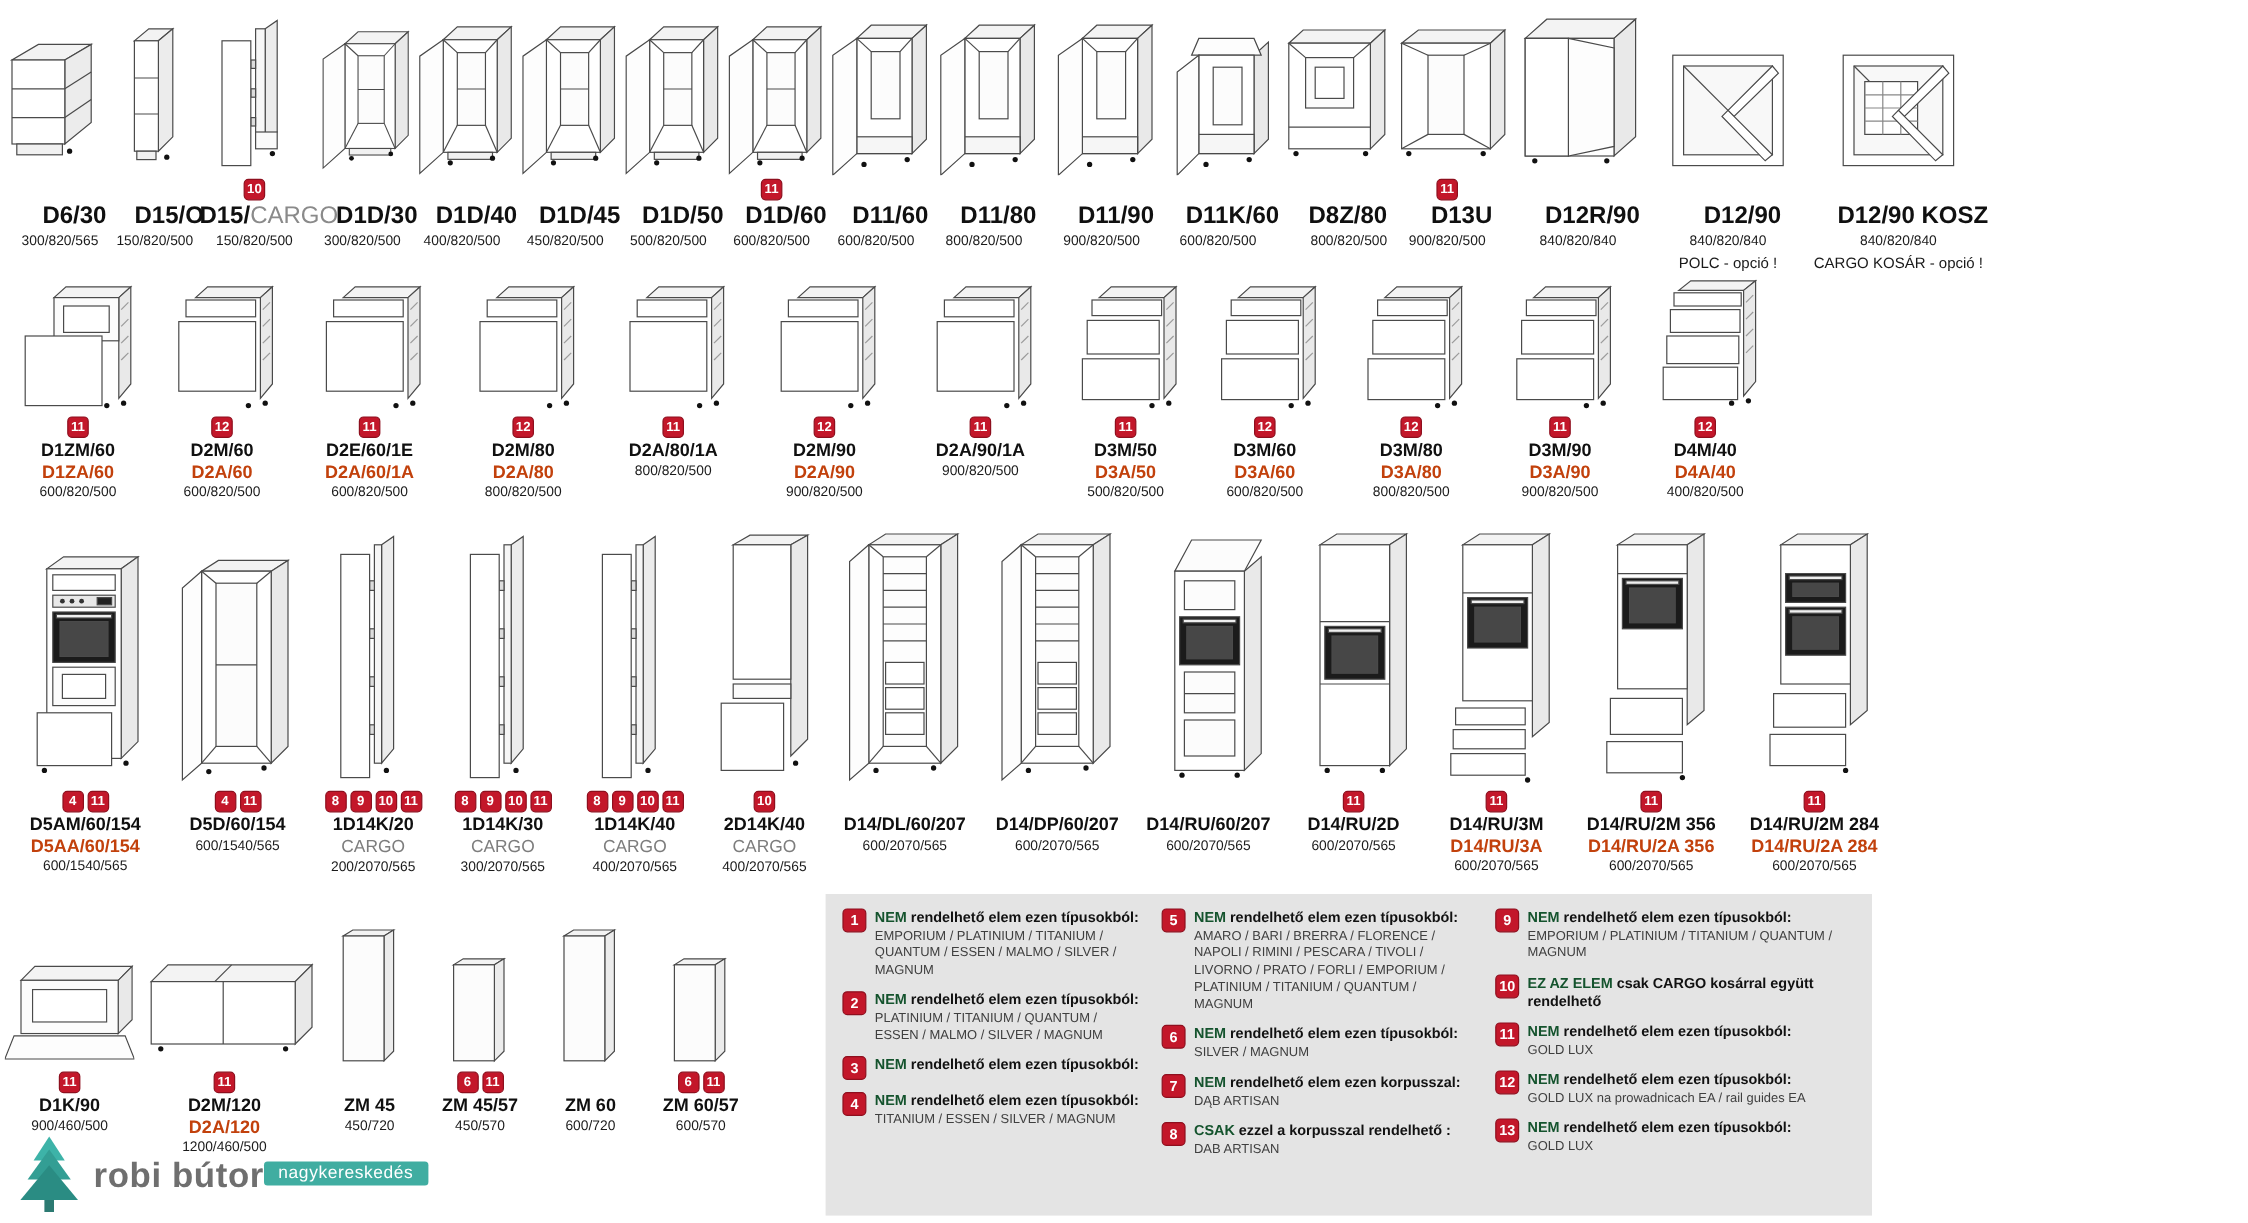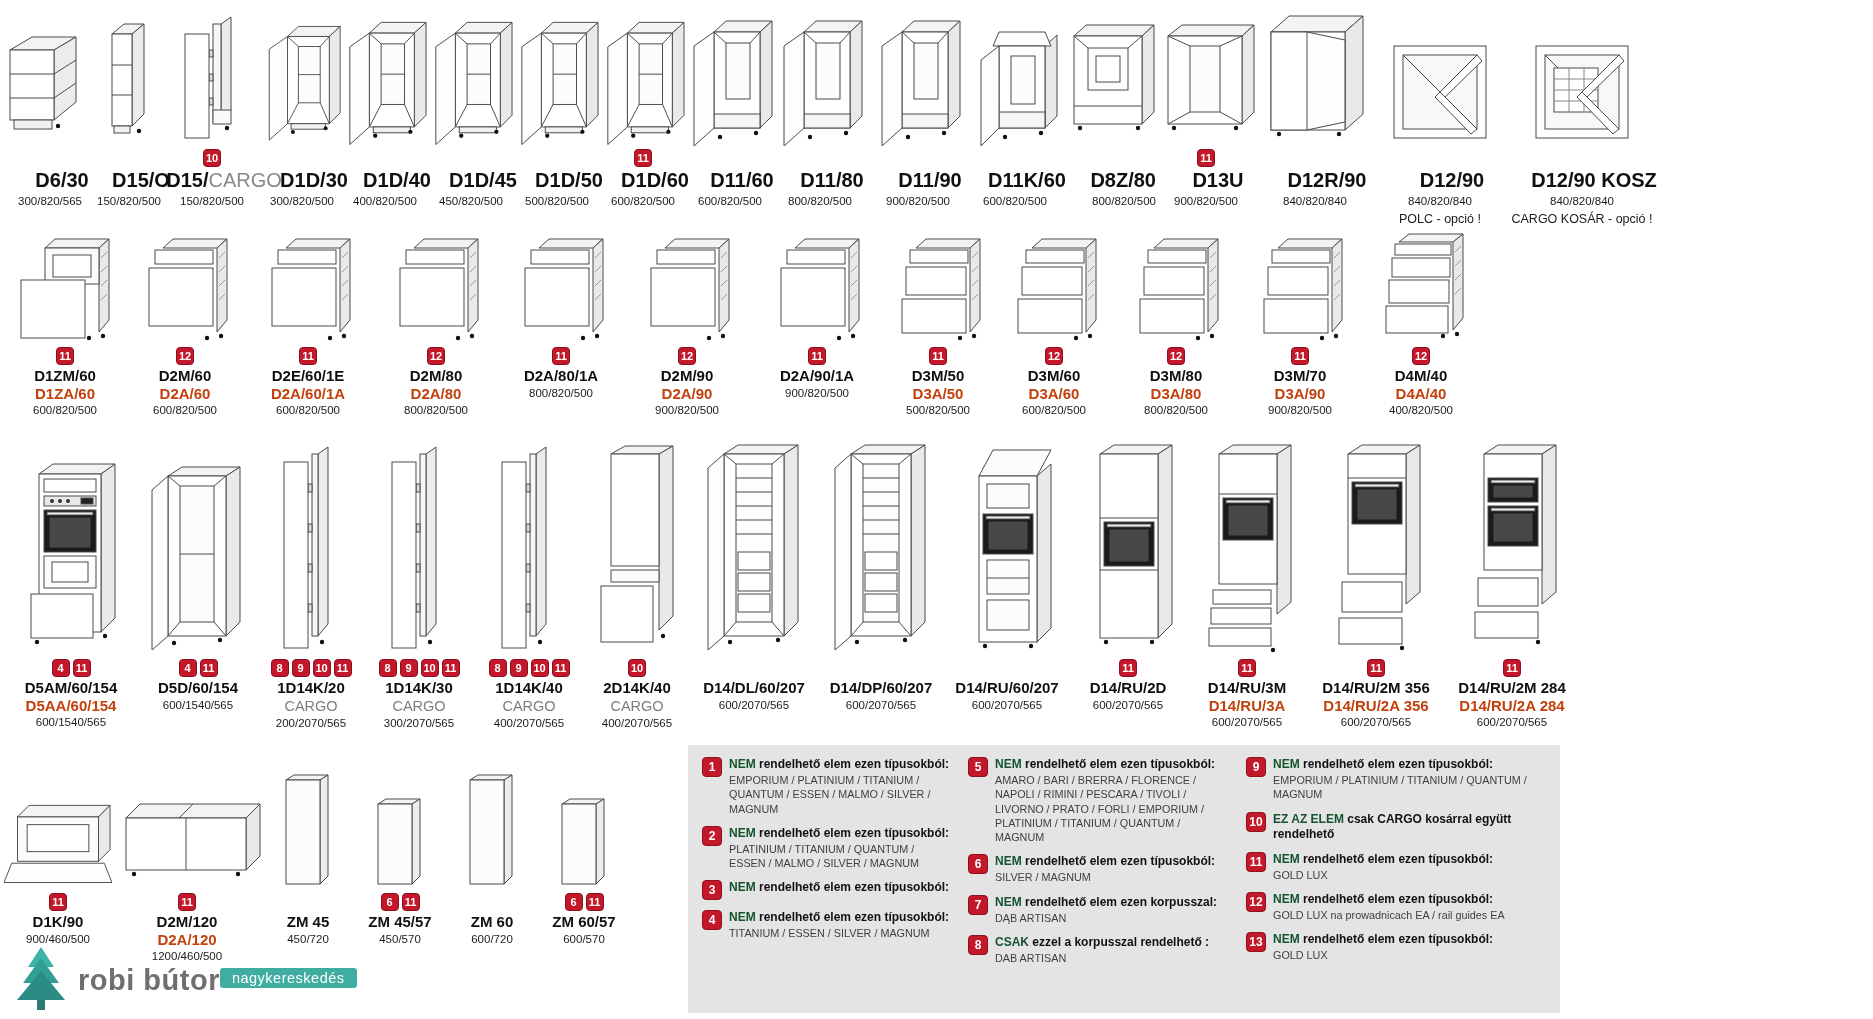--- a/index.html
+++ b/index.html
@@ -616,21 +616,21 @@
           <rect x="20" y="14" width="58" height="13" fill="#fff" stroke="#4a4a4a" stroke-width="1"></rect>
           <rect x="16" y="31" width="60" height="28" fill="#fff" stroke="#4a4a4a" stroke-width="1"></rect>
           <rect x="12" y="63" width="64" height="34" fill="#fff" stroke="#4a4a4a" stroke-width="1"></rect>
           <circle cx="84" cy="100" r="2.2" fill="#111"></circle>
           <circle cx="70" cy="102" r="2.2" fill="#111"></circle>
         </svg>
       </div>
       <div class="badges">
         <span class="badge">11</span>
       </div>
-      <div class="code"><span>D3M/70</span></div>
+      <div class="code"><span>D3M/90</span></div>
       <div class="alt">D3A/90</div>
       <div class="dims">900/820/500</div>
     </div>
     <div class="item" style="width: 118px;">
       <div class="art">
         <svg width="96" height="112" viewBox="0 0 96 112" xmlns="http://www.w3.org/2000/svg">
           <polygon points="26,10 80,10 90,2 36,2" fill="#f3f3f3" stroke="#4a4a4a" stroke-width="1"></polygon>
           <polygon points="80,10 90,2 90,86 80,98" fill="#e9e9e9" stroke="#4a4a4a" stroke-width="1"></polygon>
           <line x1="82" y1="20" x2="88" y2="14" stroke="#9a9a9a" stroke-width="1"></line>
           <line x1="82" y1="34" x2="88" y2="28" stroke="#9a9a9a" stroke-width="1"></line>

